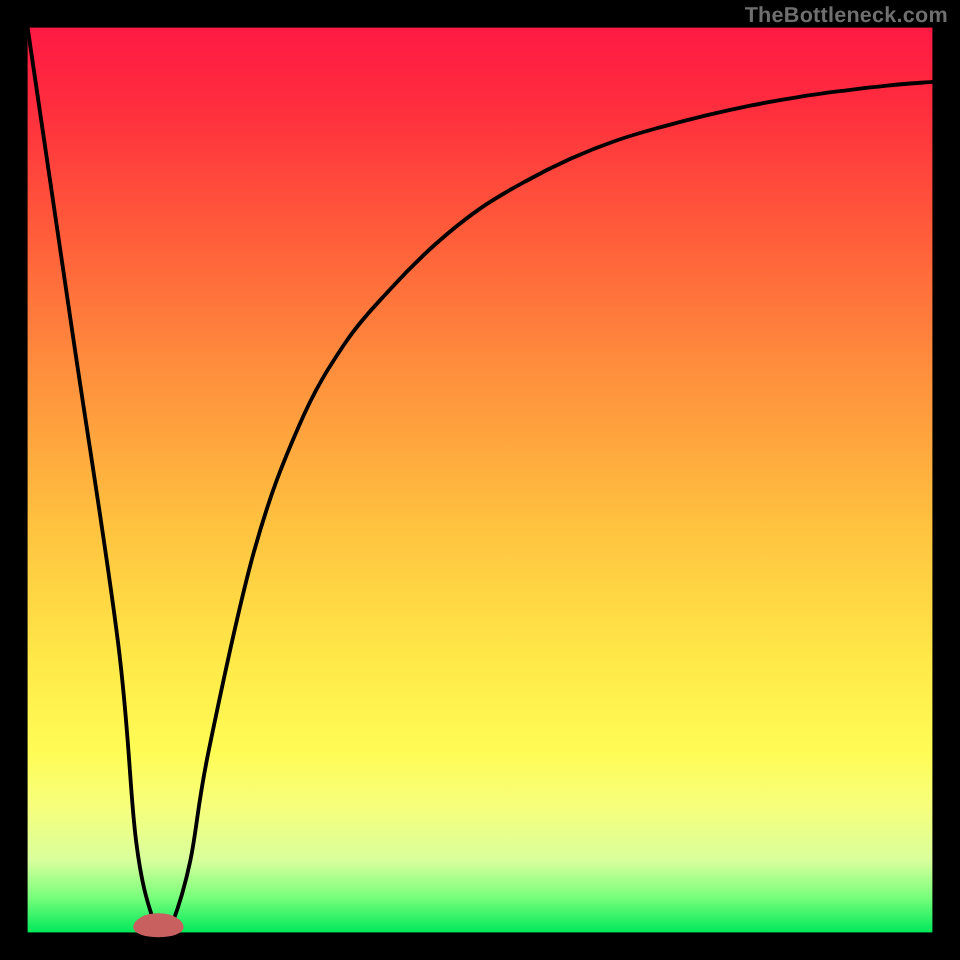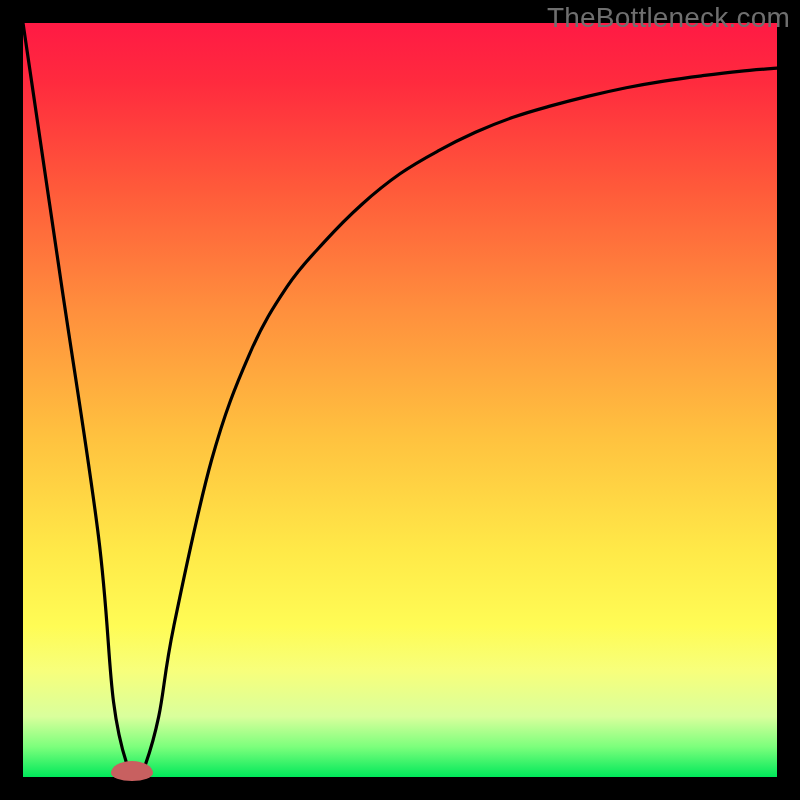--- a/index.html
+++ b/index.html
@@ -36,22 +36,22 @@
       #f7ff7c 86%,
       #d9ff9c 92%,
       #7cff7c 96%,
       #00e85a 100%);
   }
   .watermark {
     position: absolute;
     top: 2px;
     right: 10px;
     color: #6f6f6f;
-    font-size: 28px;
-    font-weight: 400;
+    font-size: 18px;
+    font-weight: 700;
     letter-spacing: 0.2px;
   }
   svg.curve {
     position: absolute;
     left: 0;
     top: 0;
     width: 754px;
     height: 754px;
     overflow: visible;
   }

